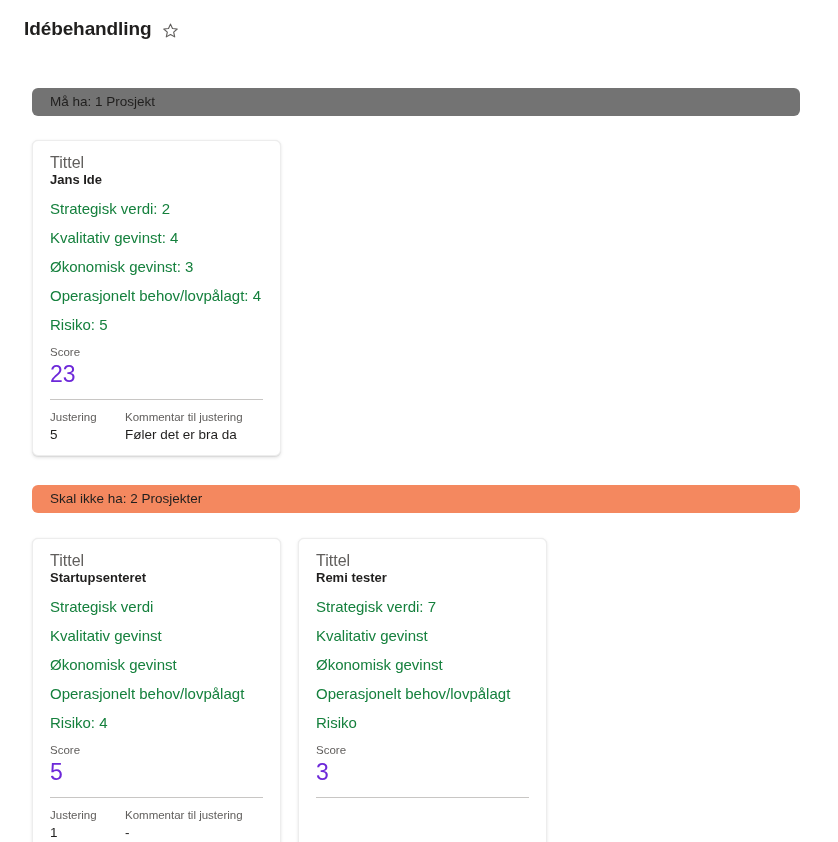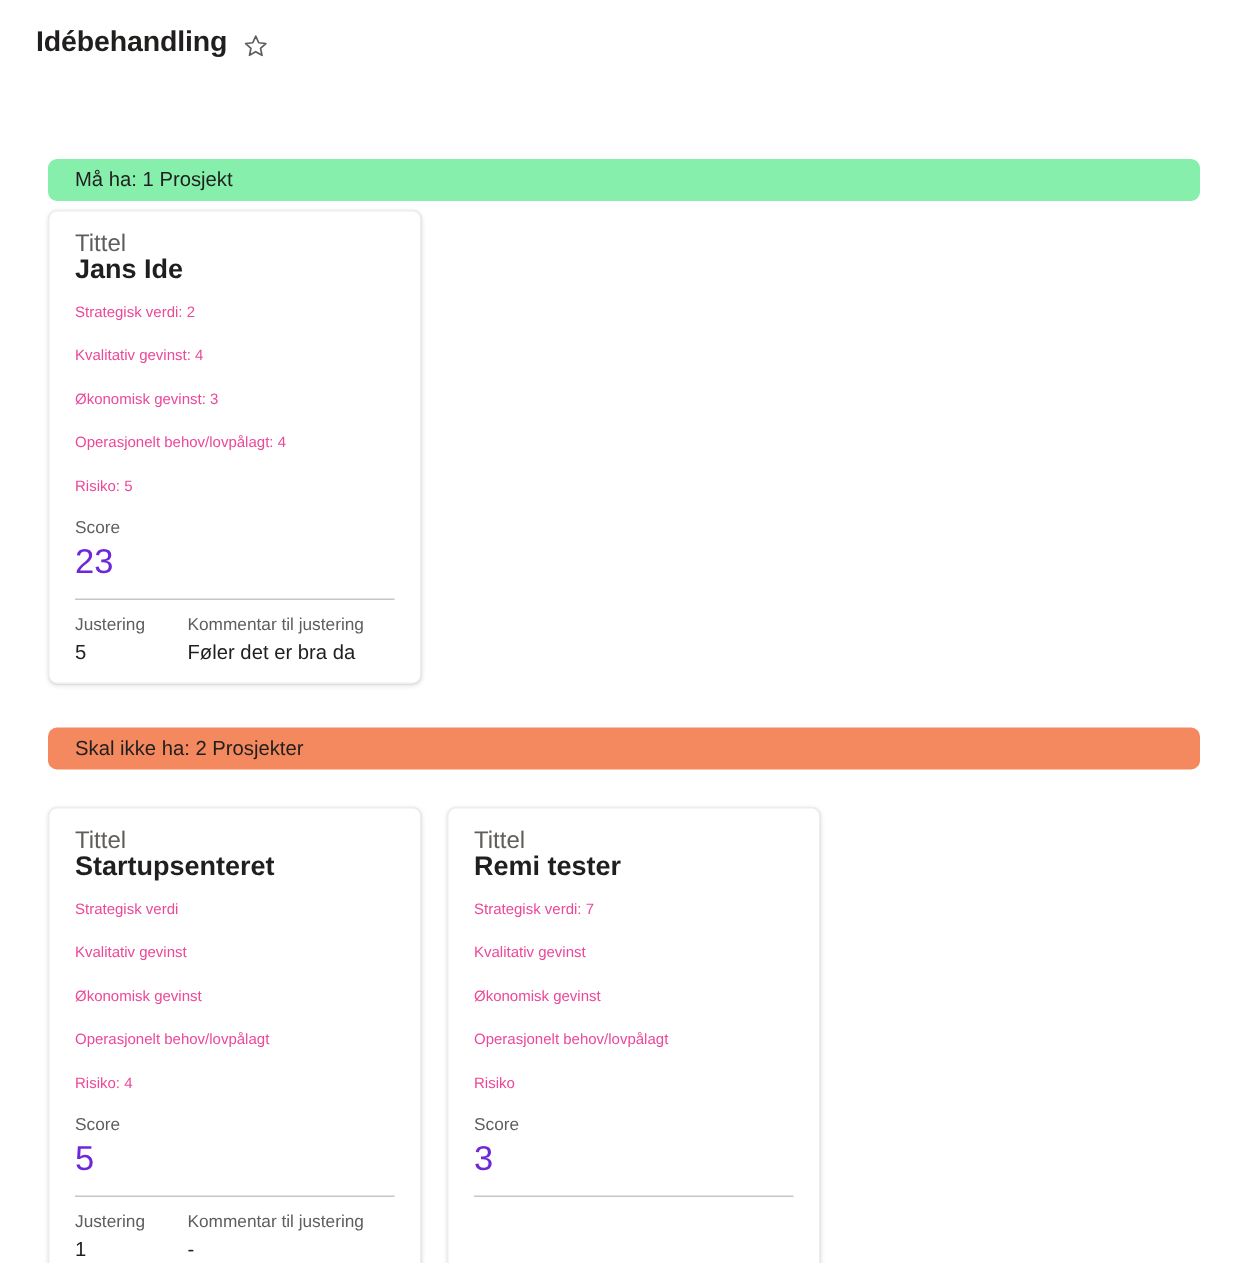--- a/index.html
+++ b/index.html
@@ -80,29 +80,29 @@
     width: 249px;
     padding: 14px 17px 0 17px;
     overflow: hidden;
   }
   .field-label {
     font-size: 16px;
     color: #605e5c;
     line-height: 15px;
   }
   .card-title {
-    font-size: 18px;
+    font-size: 13px;
     font-weight: bold;
     color: #201f1e;
     line-height: 19px;
     margin-bottom: 11px;
   }
   .criteria-row {
-    font-size: 10px;
-    color: #ec4899;
+    font-size: 15px;
+    color: #15803d;
     line-height: 17px;
     margin-bottom: 12px;
     white-space: nowrap;
   }
   .score-label {
     font-size: 11.5px;
     color: #605e5c;
     line-height: 15px;
     margin-bottom: 1px;
   }
@@ -147,21 +147,21 @@
     <div class="page-title">Idébehandling</div>
     <span class="star-icon">
       <svg width="17" height="17" viewBox="0 0 24 24" fill="none" stroke="#605e5c" stroke-width="1.6" stroke-linejoin="round">
         <polygon points="12,3 14.8,9.2 21.5,9.9 16.5,14.4 17.9,21 12,17.6 6.1,21 7.5,14.4 2.5,9.9 9.2,9.2"></polygon>
       </svg>
     </span>
   </div>
 
   <div id="sections-root">
       <div class="section">
-        <div class="section-bar" style="top: 60px; background: #86efac;">
+        <div class="section-bar" style="top: 42px; background: #737373;">
           <span class="section-bar-label">Må ha: 1 Prosjekt</span>
         </div>
         <div class="card" style="top: 94px; left: 32px; height: 316px;">
           <div class="field-label">Tittel</div>
           <div class="card-title">Jans Ide</div>
           <div class="criteria-row">Strategisk verdi: 2</div>
           <div class="criteria-row">Kvalitativ gevinst: 4</div>
           <div class="criteria-row">Økonomisk gevinst: 3</div>
           <div class="criteria-row">Operasjonelt behov/lovpålagt: 4</div>
           <div class="criteria-row">Risiko: 5</div>

